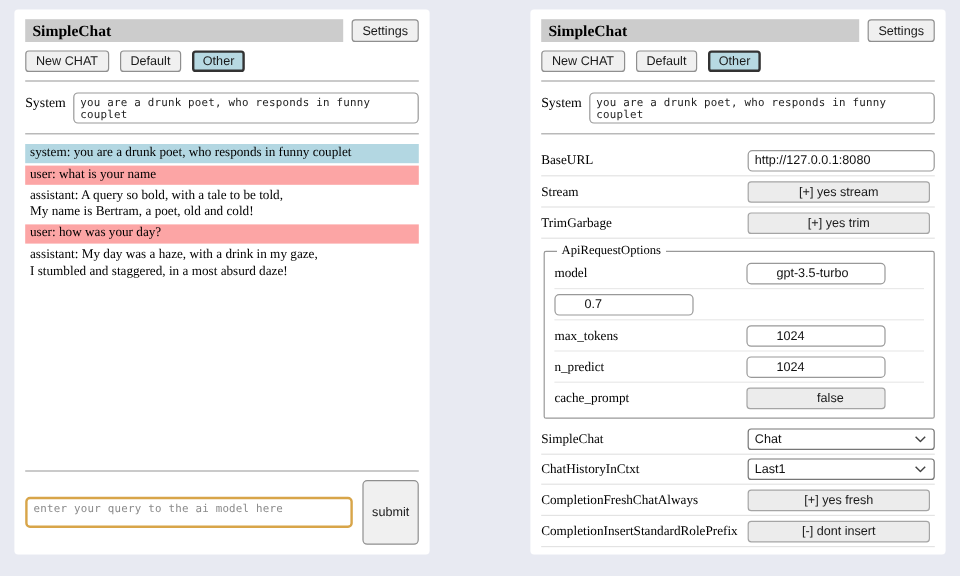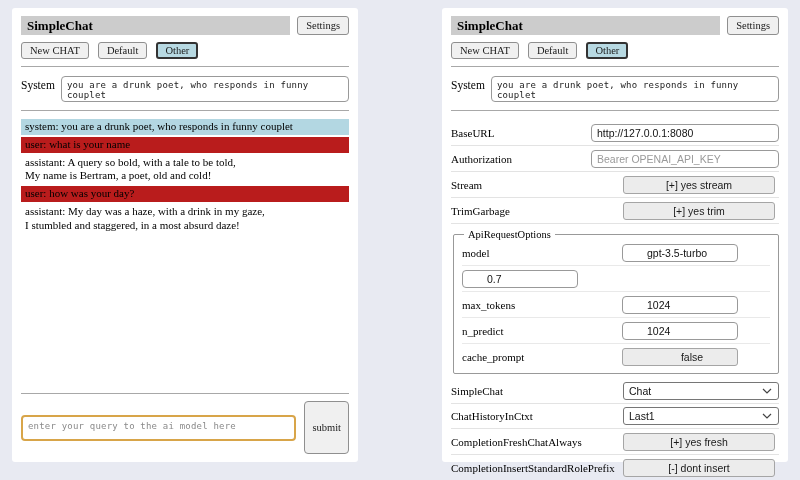--- a/index.html
+++ b/index.html
@@ -22,21 +22,21 @@
     display: flex; flex-direction: column;
   }
   
   .header { display: flex; align-items: stretch; gap: 7px; }
   .titlebar {
     flex: 1; background: #cccccc;
     font-size: 13px; font-weight: bold; color: #000;
     padding: 2px 6px 1px 6px;
   }
   .btn {
-    font-family: Liberation Serif, serif;
+    font-family: Liberation Sans, sans-serif;
     font-size: 10.5px; color: #1a1a1a;
     background: #f0f0f0;
     border: 1px solid #8f8f8f; border-radius: 3px;
     padding: 2px 8px;
     cursor: pointer; white-space: nowrap;
   }
   .toolbar { display: flex; gap: 9px; margin-top: 7px; }
   .toolbar .btn.active {
     background: #b7d9e2;
     border: 2px solid #333;
@@ -53,33 +53,33 @@
     border: 1px solid #999; border-radius: 4px;
     padding: 3px 5px; outline: none; overflow: hidden;
   }
   
   .messages { display: flex; flex-direction: column; gap: 2px; margin-top: 1px; }
   .msg {
     font-size: 11px; line-height: 1.25; color: #000;
     padding: 1px 4px; white-space: pre-line;
   }
   .msg.system { background: #b3d7e2; }
-  .msg.user { background: #b91c1c; }
+  .msg.user { background: #fca5a5; }
   .msg.assistant { background: #ffffff; }
   
   .settings { margin-top: 2px; }
   .srow {
     display: flex; align-items: center;
     padding: 3px 0; min-height: 21px;
     border-bottom: 1px solid #e3e3e3;
   }
   .slabel { flex: 1 1 auto; font-size: 11px; color: #000; }
   .sctl { flex: 0 0 156px; }
   .sinput {
-    width: 188px;
+    width: 156px;
     font-family: "Liberation Sans", sans-serif; font-size: 10.5px; color: #111;
     border: 1px solid #999; border-radius: 4px;
     padding: 2px 5px; outline: none; background: #fff;
   }
   .sinput::placeholder { color: #9a9a9a; }
   .sbtn {
     width: 152px; text-align: center;
     font-family: "Liberation Sans", sans-serif; font-size: 10.5px; color: #1a1a1a;
     background: #ececec; border: 1px solid #a5a5a5; border-radius: 3px;
     padding: 2px 0; cursor: pointer;
@@ -166,24 +166,20 @@
     <div class="system-row">
       <span class="label">System</span>
       <textarea class="system-input" spellcheck="false" style="">you are a drunk poet, who responds in funny couplet</textarea>
     </div>
     <div class="hr"></div>
 
     <div class="settings">
       <div class="srow">
         <span class="slabel">BaseURL</span>
         <span class="sctl"><input class="sinput" spellcheck="false" value="http://127.0.0.1:8080" style=""></span>
-      </div>
-      <div class="srow">
-        <span class="slabel">Authorization</span>
-        <span class="sctl"><input class="sinput" spellcheck="false" placeholder="Bearer OPENAI_API_KEY" style=""></span>
       </div>
       <div class="srow">
         <span class="slabel">Stream</span>
         <span class="sctl"><button class="sbtn">[+] yes stream</button></span>
       </div>
       <div class="srow">
         <span class="slabel">TrimGarbage</span>
         <span class="sctl"><button class="sbtn">[+] yes trim</button></span>
       </div>
 

